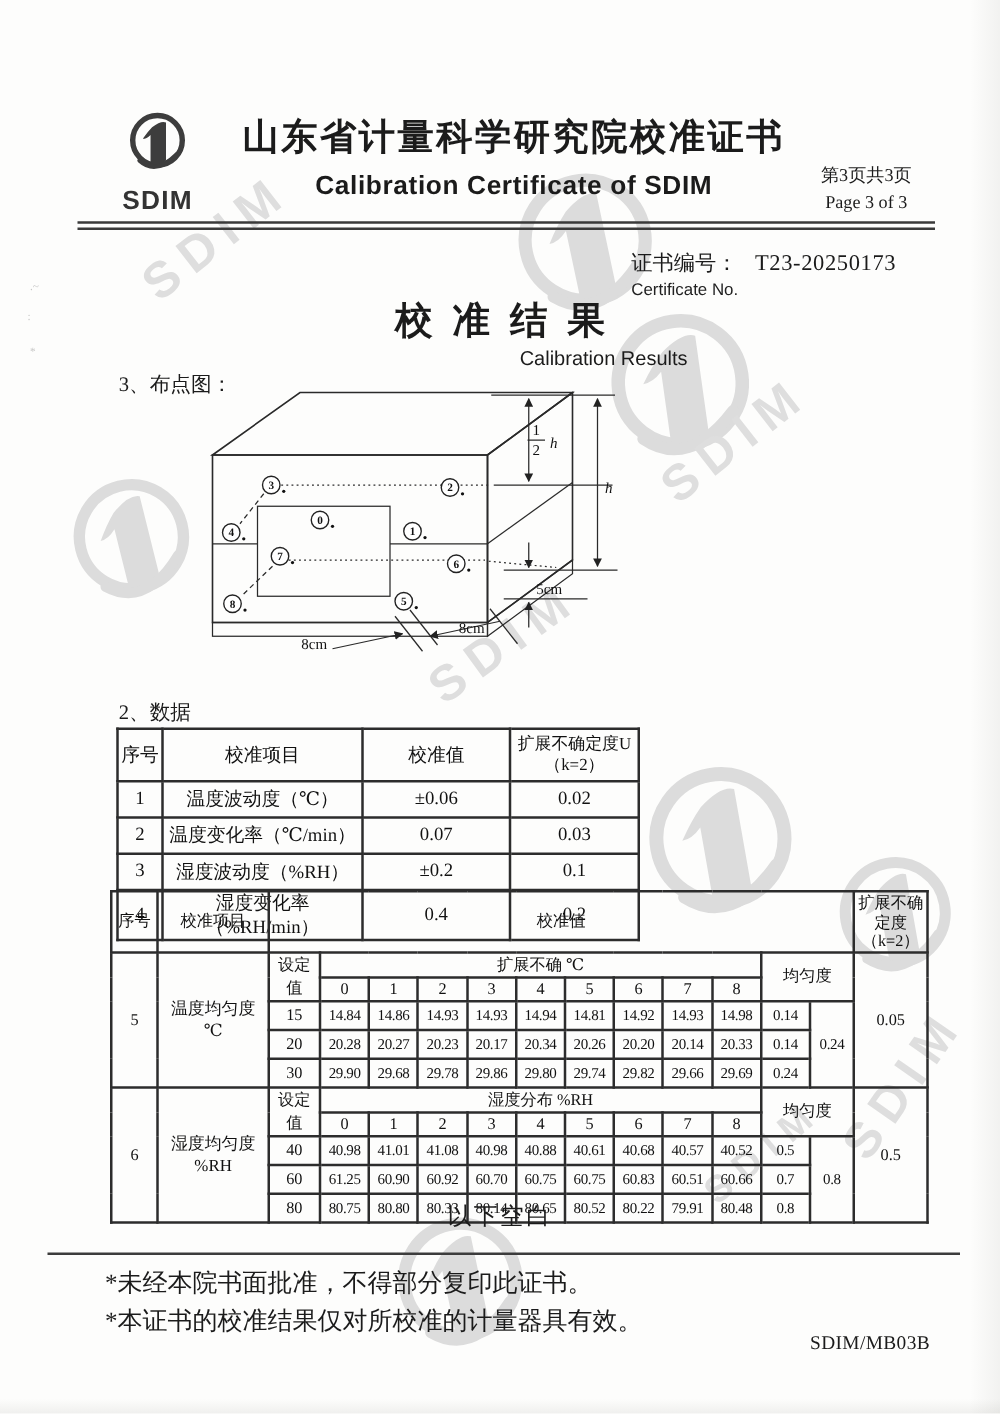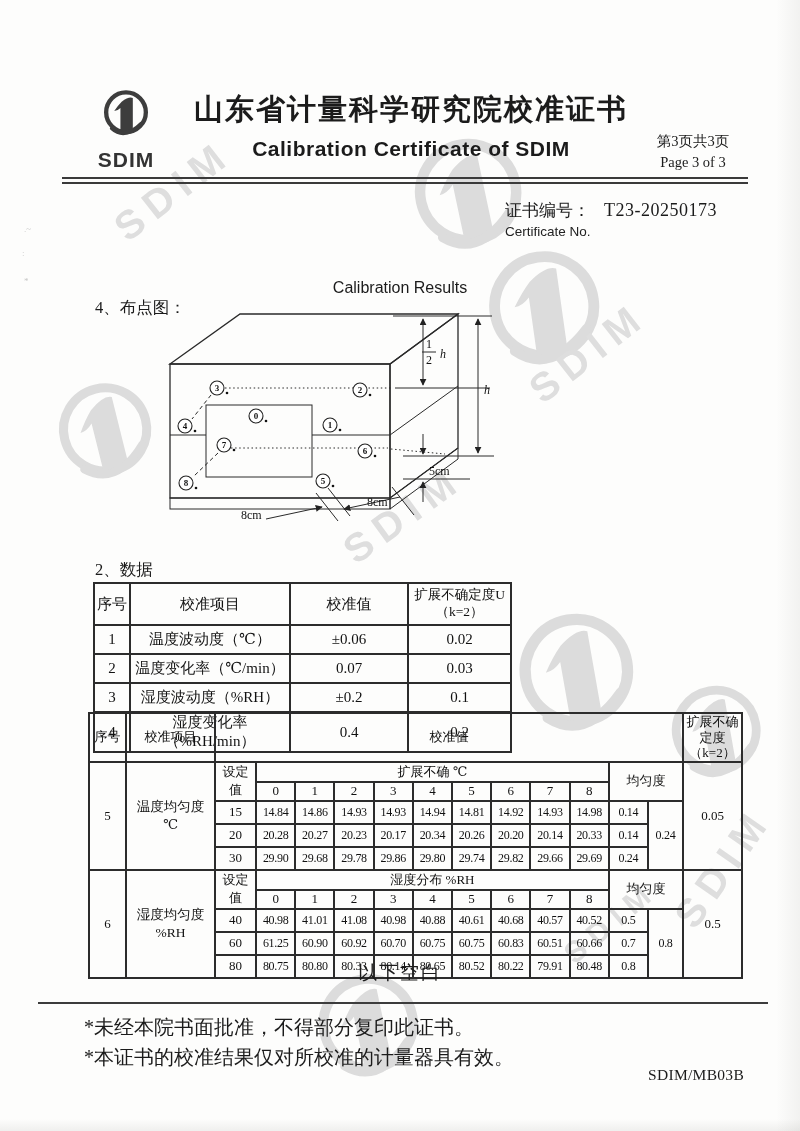--- a/index.html
+++ b/index.html
@@ -28,21 +28,21 @@
   .page-info{left:618px;top:131px;width:150px;text-align:center;font-size:14.5px;line-height:1.45;}
   .dbl-rule{left:62px;top:177px;width:686px;height:3px;border-top:2px solid #3a3a3a;
             border-bottom:2px solid #3a3a3a;}
   
   .cert-line{left:505px;top:199px;font-size:17px;white-space:nowrap;}
   .cert-line .num{margin-left:14px;font-size:18px;letter-spacing:.5px;}
   .cert-en{left:505px;top:224px;font-size:13.5px;font-family:"Liberation Sans",sans-serif;color:#222;}
   
   .res-zh{left:250px;top:236px;width:300px;text-align:center;font-size:30px;font-weight:bold;
           letter-spacing:16px;text-indent:16px;white-space:nowrap;}
-  .res-en{left:250px;top:279px;width:300px;text-align:center;font-size:16px;
+  .res-en{left:250px;top:279px;width:300px;text-align:right;font-size:16px;
           font-family:"Liberation Sans",sans-serif;}
   .sec-label{font-size:16.5px;}
   
   .diagram{left:145px;top:306px;width:352px;height:238px;}
   .dl{stroke:#2a2a2a;stroke-width:1.3;fill:none;}
   .thin{stroke-width:1;}
   .dot{stroke-dasharray:1.5,2.6;stroke-width:1;}
   .dsh{stroke-dasharray:4,3;stroke-width:1;}
   .dimt{font:12px "Liberation Serif",serif;fill:#111;}
   .it{font-style:italic;}
@@ -132,23 +132,24 @@
     <div>第3页共3页</div>
     <div>Page 3 of 3</div>
   </div>
   <div class="abs fg dbl-rule"></div>
 
   <div class="abs fg cert-line">
     <span>证书编号：</span><span class="num">T23-20250173</span>
   </div>
   <div class="abs fg cert-en">Certificate No.</div>
 
+  <div class="abs fg res-zh">校准结果</div>
   <div class="abs fg res-en">Calibration Results</div>
 
-  <div class="abs fg sec-label" style="left:95px;top:297px">4、布点图：</div>
+  <div class="abs fg sec-label" style="left:95px;top:297px">3、布点图：</div>
 
   <svg class="abs fg diagram" viewBox="0 0 352 238">
 
     <polygon class="dl" points="25,58 95,8 313,8 245,58" fill="#fff"></polygon>
     <polygon class="dl" points="245,58 313,8 313,142 245,192" fill="#c7c7c7"></polygon>
     <polygon class="dl thin" points="245,192 313,142 313,153 245,203" fill="#c7c7c7"></polygon>
     <rect class="dl" x="25" y="58" width="220" height="134" fill="#fff"></rect>
     <rect class="dl thin" x="25" y="192" width="220" height="11" fill="#fff"></rect>
 
     <rect class="dl thin" x="61" y="99" width="106" height="72" fill="none"></rect>

